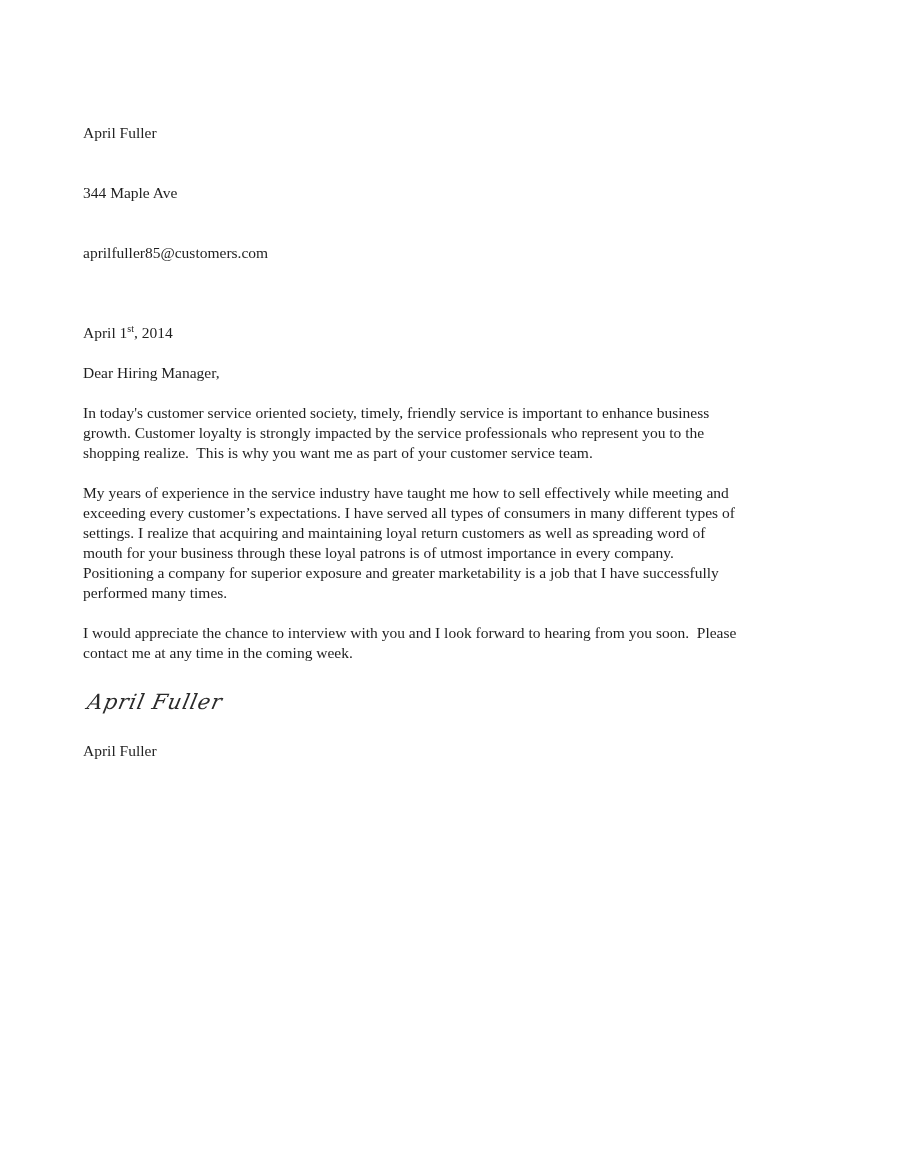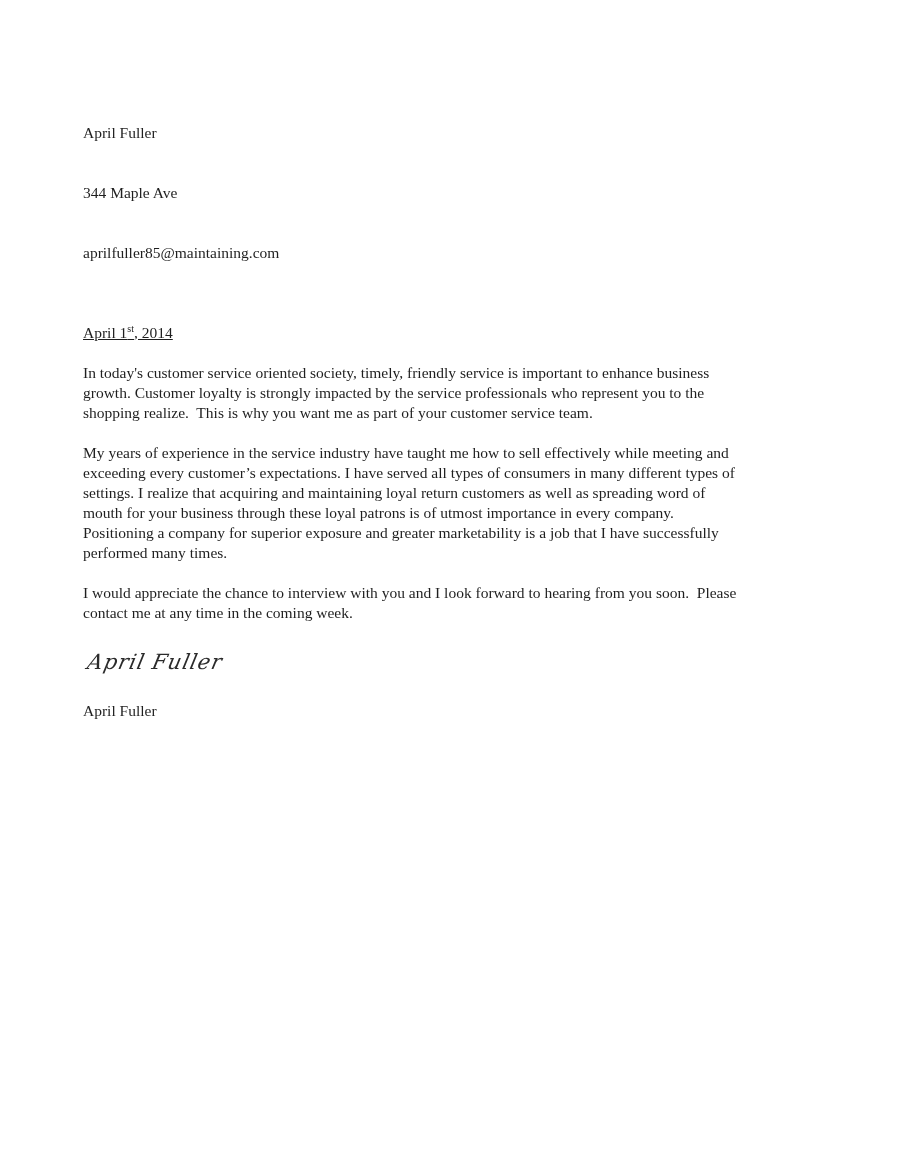--- a/index.html
+++ b/index.html
@@ -28,21 +28,20 @@
   }
   .block {
     white-space: pre-wrap;
     margin: 0 0 20px 0;
   }
   .sender-block div {
     white-space: pre;
   }
   .date-line {
     margin: 0 0 20px 0;
-    text-decoration: underline;
   }
   .date-line .ord {
     font-size: 10px;
     vertical-align: super;
     line-height: 0;
   }
   .signature {
     font-family: "DejaVu Serif", serif;
     font-style: italic;
     font-size: 21px;
@@ -59,25 +58,26 @@
 </style>
 </head>
 <body>
 
 <div class="page">
   <div class="letter">
 
     <div class="block sender-block">
       <div>April Fuller</div>
       <div>344 Maple Ave</div>
-      <div>aprilfuller85@maintaining.com</div>
+      <div>aprilfuller85@customers.com</div>
     </div>
 
     <div class="date-line"><span>April 1</span><span class="ord">st</span><span>, 2014</span></div>
 
+    <div class="block">Dear Hiring Manager,</div>
 
     <div class="block">In today's customer service oriented society, timely, friendly service is important to enhance business
 growth. Customer loyalty is strongly impacted by the service professionals who represent you to the
 shopping realize.  This is why you want me as part of your customer service team.</div>
 
     <div class="block">My years of experience in the service industry have taught me how to sell effectively while meeting and
 exceeding every customer’s expectations. I have served all types of consumers in many different types of
 settings. I realize that acquiring and maintaining loyal return customers as well as spreading word of
 mouth for your business through these loyal patrons is of utmost importance in every company.
 Positioning a company for superior exposure and greater marketability is a job that I have successfully

